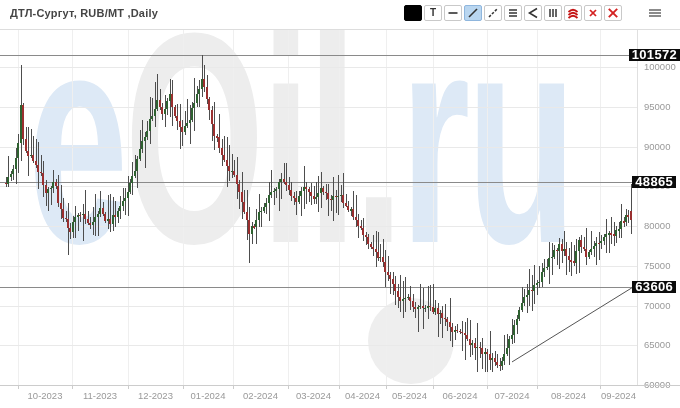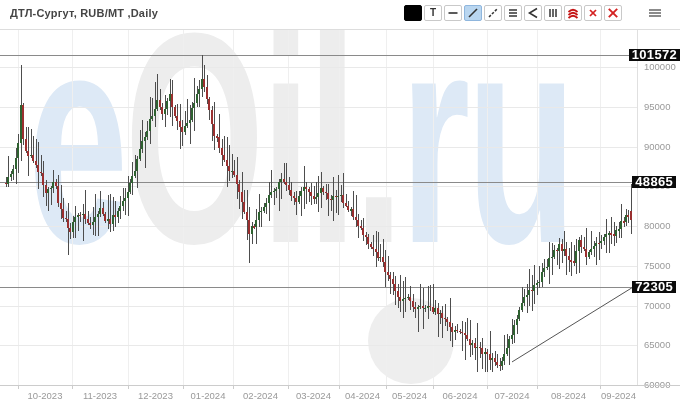--- a/index.html
+++ b/index.html
@@ -684,14 +684,14 @@
       <text x="409.5" y="399" fill="#999999" font-size="9.5" text-anchor="middle" font-family="Liberation Sans, sans-serif">05-2024</text>
       <text x="460" y="399" fill="#999999" font-size="9.5" text-anchor="middle" font-family="Liberation Sans, sans-serif">06-2024</text>
       <text x="512" y="399" fill="#999999" font-size="9.5" text-anchor="middle" font-family="Liberation Sans, sans-serif">07-2024</text>
       <text x="568.5" y="399" fill="#999999" font-size="9.5" text-anchor="middle" font-family="Liberation Sans, sans-serif">08-2024</text>
       <text x="618.5" y="399" fill="#999999" font-size="9.5" text-anchor="middle" font-family="Liberation Sans, sans-serif">09-2024</text>
       <line x1="637.5" y1="30" x2="637.5" y2="385" stroke="#e0e0e0" stroke-width="1"></line>
     </svg>
 
   <div class="tag" id="tag0" style="right: 0px; top: 18.5026px;">101572</div>
   <div class="tag" id="tag1" style="right: 4px; top: 145.671px;">48865</div>
-  <div class="tag" id="tag2" style="right: 4px; top: 251.175px;">72305</div>
+  <div class="tag" id="tag2" style="right: 4px; top: 251.175px;">63606</div>
 </div>
 
 </body></html>

